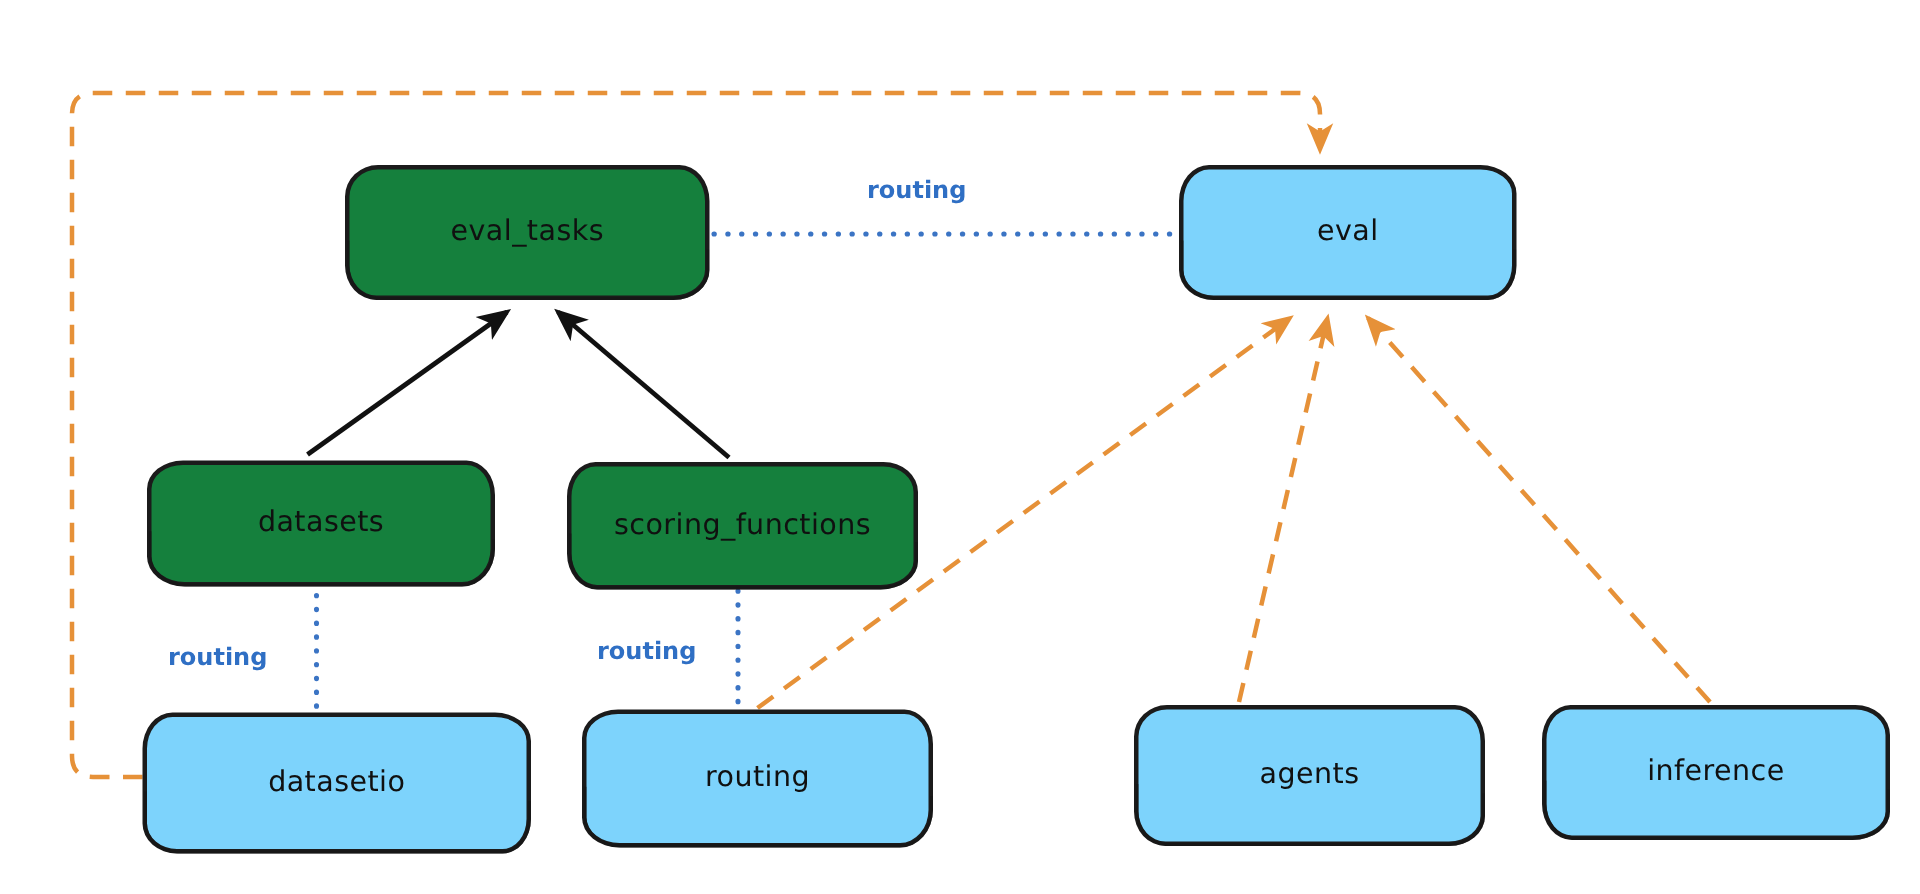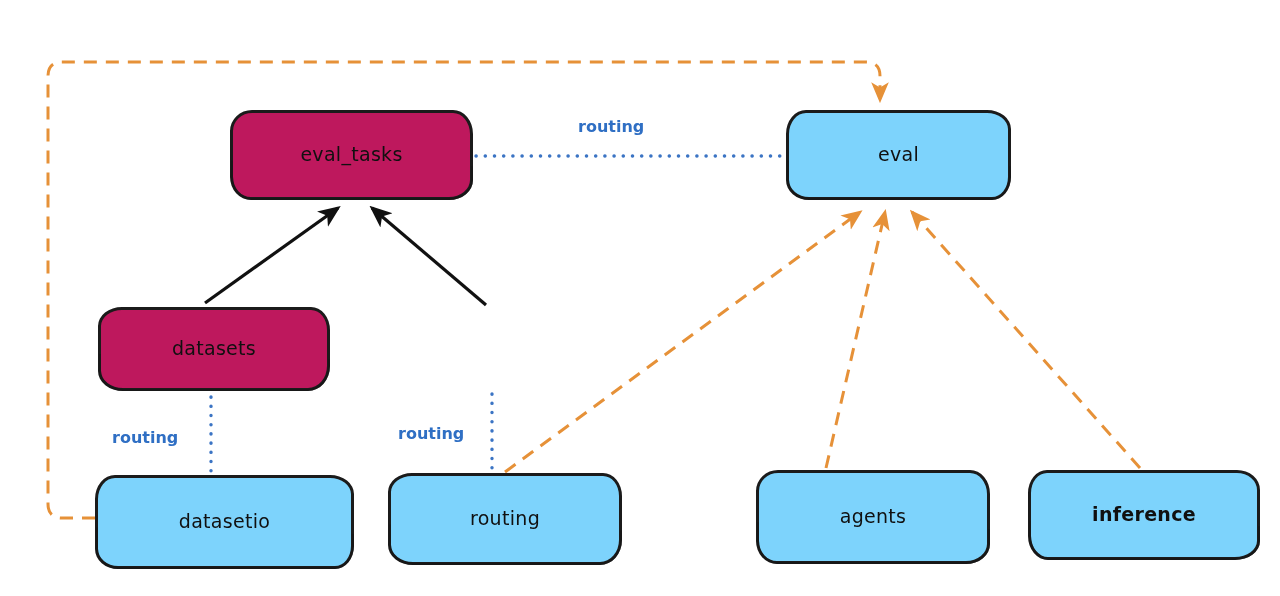--- a/index.html
+++ b/index.html
@@ -35,21 +35,21 @@
     justify-content: center;
     border: 3px solid #1b1b1b;
     color: #101010;
     font-family: "DejaVu Sans", sans-serif;
     font-size: 19px;
     letter-spacing: 0.3px;
     text-align: center;
     line-height: 1.15;
     user-select: none;
   }
-  .node.blue  { background: #be185d; }
+  .node.blue  { background: #15803d; }
   .node.green { background: #7dd3fc; }
 
   
   .r1 { border-radius: 22px 20px 24px 21px / 21px 24px 20px 23px; }
   .r2 { border-radius: 20px 24px 19px 23px / 24px 19px 23px 20px; }
   .r3 { border-radius: 24px 19px 22px 25px / 19px 23px 25px 20px; }
   .r4 { border-radius: 19px 23px 25px 20px / 23px 20px 19px 24px; }
 
   
   .node::after {
@@ -111,34 +111,37 @@
   </div>
 
   <div class="node green r2" style="left:786px; top:110px; width:225px; height:90px;">
     <span>eval</span>
   </div>
 
   <div class="node blue r3" style="left:98px; top:307px; width:232px; height:84px;">
     <span>datasets</span>
   </div>
 
+  <div class="node blue r4" style="left:378px; top:308px; width:234px; height:85px;">
+    <span>scoring_functions</span>
+  </div>
 
   <div class="node green r2" style="left:95px; top:475px; width:259px; height:94px;">
     <span>datasetio</span>
   </div>
 
   <div class="node green r3" style="left:388px; top:473px; width:234px; height:92px;">
     <span>routing</span>
   </div>
 
   <div class="node green r1" style="left:708px; top:470px; width:234px; height:94px;margin-left:48px;">
     <span>agents</span>
   </div>
 
-  <div class="node green r4" style="left:1028px; top:470px; width:232px; height:90px;font-weight:bold;">
+  <div class="node green r4" style="left:1028px; top:470px; width:232px; height:90px;">
     <span>inference</span>
   </div>
 
   <div class="edge-label" style="left:578px; top:117px;">routing</div>
 
   <div class="edge-label" style="left:112px; top:428px;">routing</div>
 
   <div class="edge-label" style="left:398px; top:424px;">routing</div>
 
 </div>

